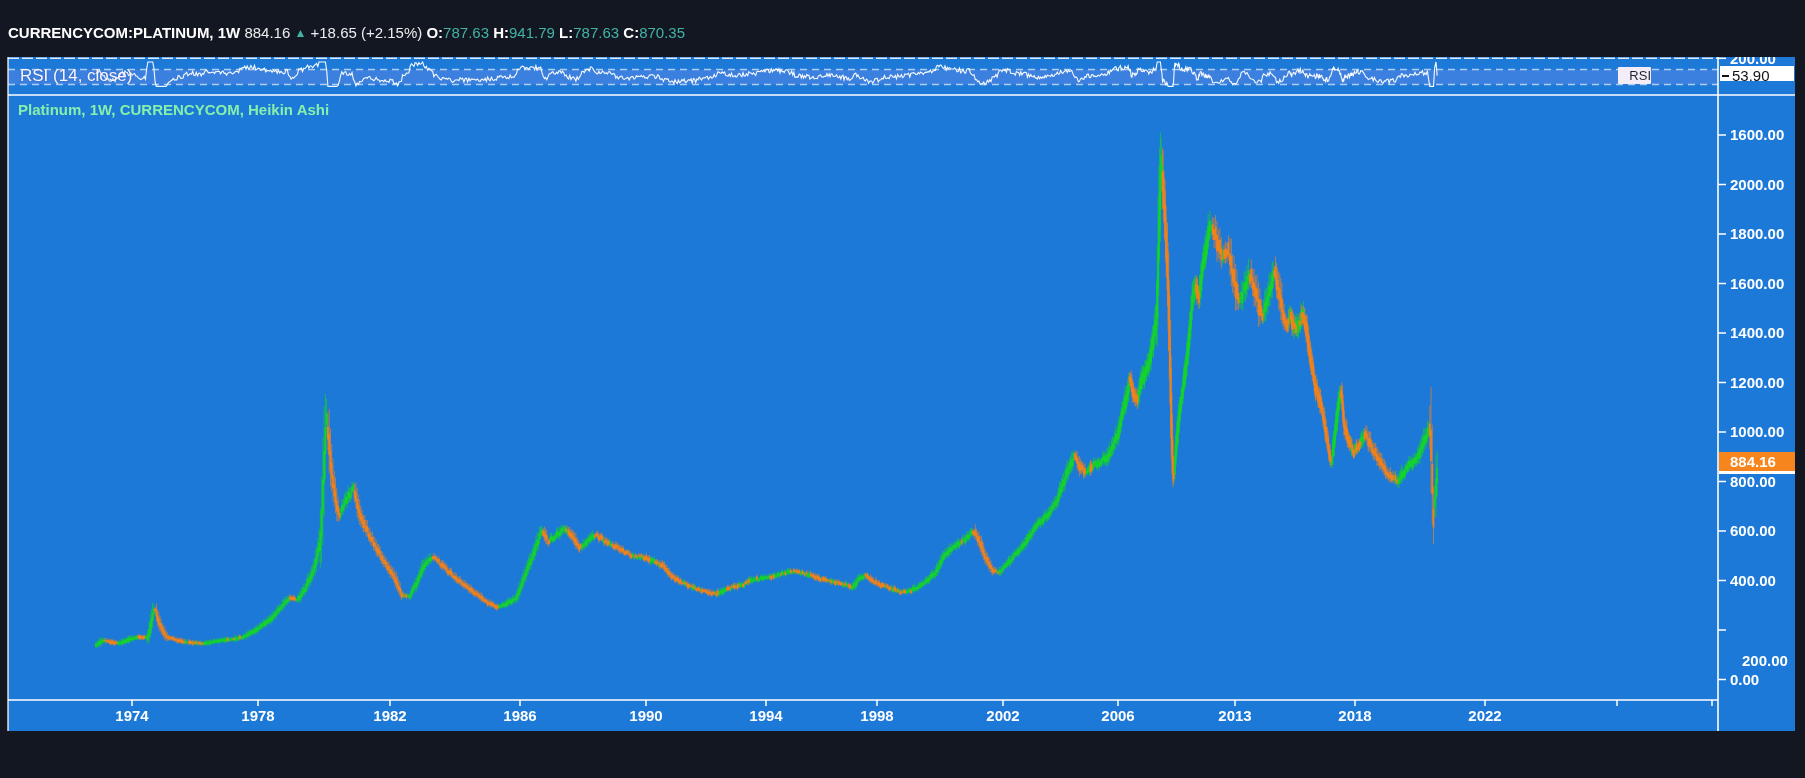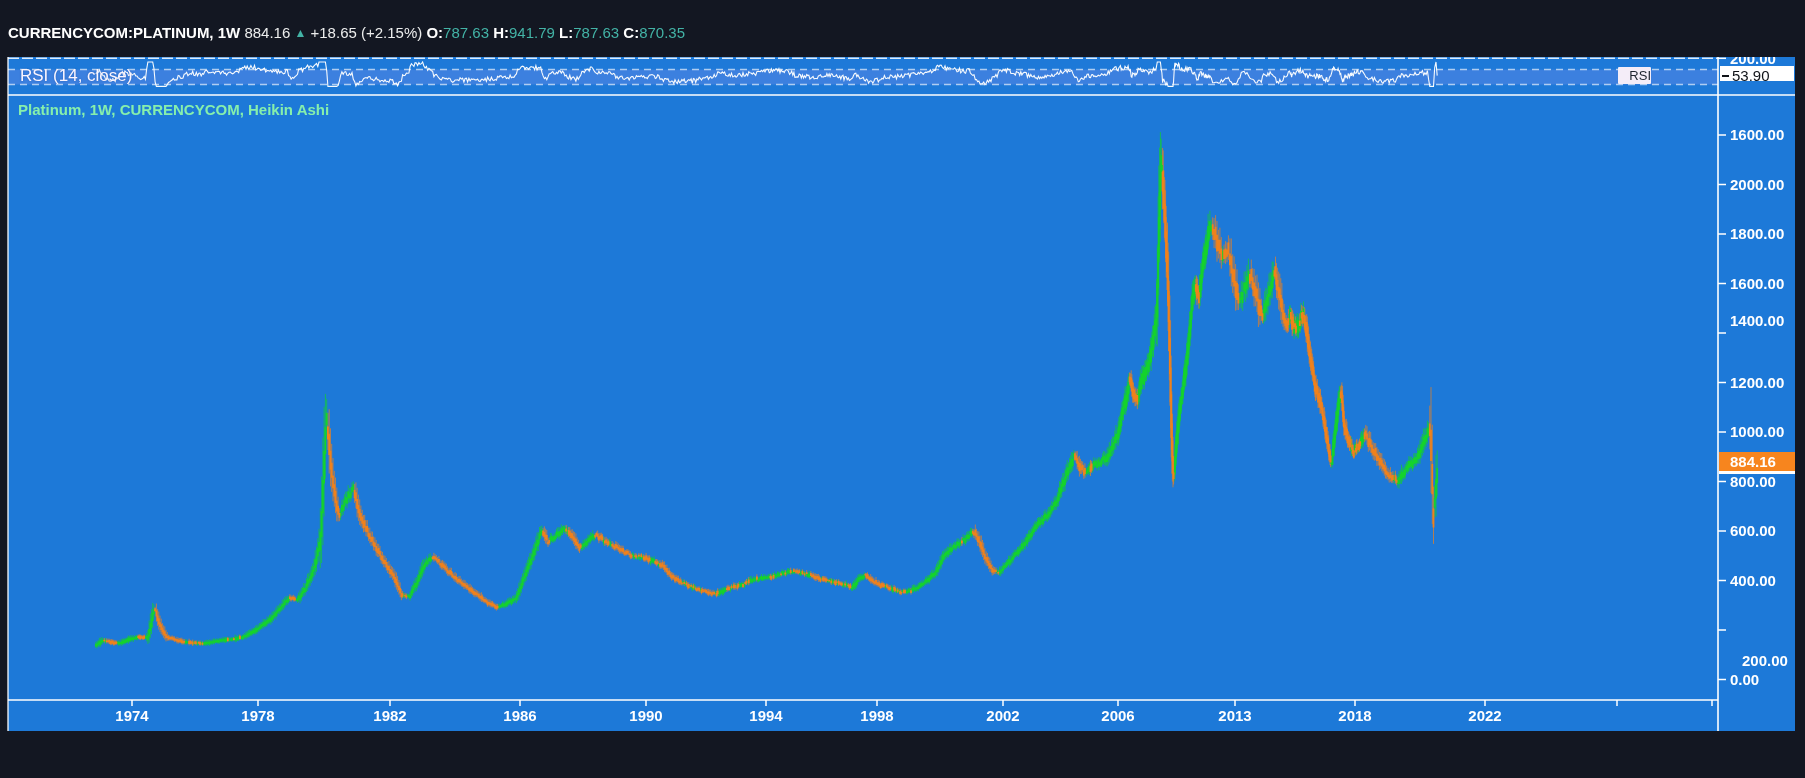--- a/index.html
+++ b/index.html
@@ -95,21 +95,21 @@
   <div class="rsi-chip">RSI</div>
   <div class="rsi-value">53.90</div>
   <div class="price-badge">884.16</div>
   <div class="price-badge-strip"></div>
 
   <div id="price-axis">
       <div class="price-label" style="top: 126px;">1600.00</div>
       <div class="price-label" style="top: 175.5px;">2000.00</div>
       <div class="price-label" style="top: 225px;">1800.00</div>
       <div class="price-label" style="top: 274.5px;">1600.00</div>
-      <div class="price-label" style="top: 312px;">1400.00</div>
+      <div class="price-label" style="top: 324px;">1400.00</div>
       <div class="price-label" style="top: 373.5px;">1200.00</div>
       <div class="price-label" style="top: 423px;">1000.00</div>
       <div class="price-label" style="top: 472.5px;">800.00</div>
       <div class="price-label" style="top: 522px;">600.00</div>
       <div class="price-label" style="top: 571.5px;">400.00</div>
       <div class="price-label" style="top: 652px; margin-left: 12px;">200.00</div>
       <div class="price-label" style="top: 670.5px;">0.00</div>
     </div>
   <div class="time-axis-clip" id="time-axis">
       <div class="time-label" style="left: 124px;">1974</div>

